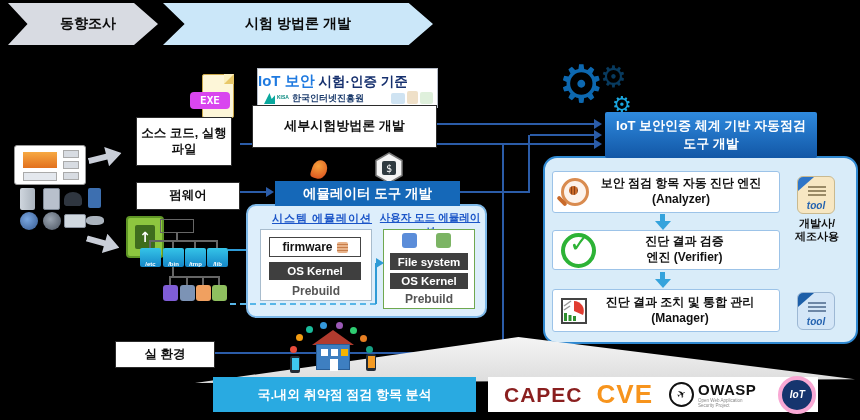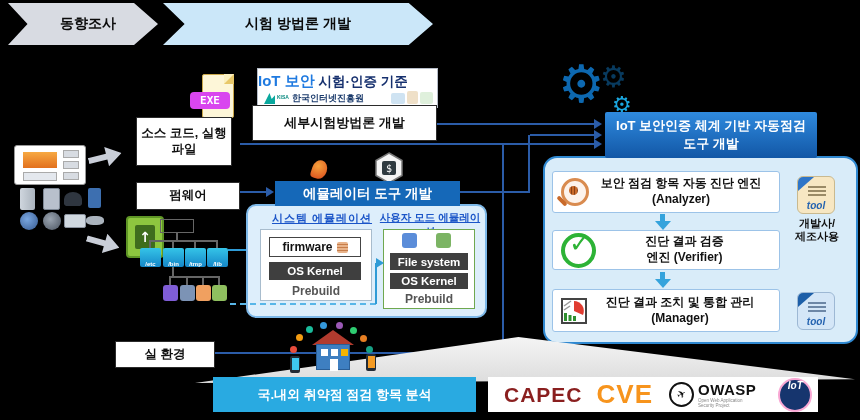--- a/index.html
+++ b/index.html
@@ -64,22 +64,22 @@
   .cyanbanner{background:#29aae1;color:#fff;font-weight:bold;font-size:13px;display:flex;
         align-items:center;justify-content:center;}
   .logobar{background:#fff;display:flex;align-items:center;}
   .capec{color:#8a1f1f;font-weight:900;font-size:21px;letter-spacing:1px;}
   .cve{color:#f7941d;font-weight:900;font-size:26px;letter-spacing:1px;}
   .owaspring{width:21px;height:21px;border:2.5px solid #111;border-radius:50%;display:flex;
         align-items:center;justify-content:center;}
   .owaspring .plane{font-family:"DejaVu Sans",sans-serif;font-size:11px;transform:rotate(-28deg);color:#111;}
   .owasptxt{font-weight:800;font-size:15px;color:#111;letter-spacing:0.5px;}
   .owaspsub{font-size:4.5px;color:#888;line-height:1.2;}
-  .iotbadge{width:30px;height:30px;border-radius:50%;background:#16356e;border:2px solid #f9a8d4;
-        color:#fff;display:flex;align-items:flex-start;justify-content:center;
+  .iotbadge{width:30px;height:30px;border-radius:50%;background:#16356e;border:4px solid #f9a8d4;
+        color:#fff;display:flex;align-items:center;justify-content:center;
         font-style:italic;font-weight:bold;font-size:10px;}
   .housebody{background:#3e7fc1;border:1px solid #2a5e96;position:relative;}
   .dot{position:absolute;width:7px;height:7px;border-radius:50%;}
   .phone{position:absolute;width:10px;height:17px;background:#222b36;border-radius:2px;}
   .phone .scr{position:absolute;left:1.5px;top:2px;right:1.5px;bottom:3px;}
   .devicon{position:absolute;border-radius:2px;}
 </style>
 </head>
 <body>
 
@@ -190,21 +190,21 @@
       <span style="color:#1f7ae0;font-weight:bold;font-size:15px;">IoT 보안</span><span style="color:#16306e;font-weight:bold;font-size:13.5px;"> 시험·인증 기준</span>
     </div>
     <div class="abs" style="left:6px;top:24px;width:11px;height:11px;background:#0aa89e;clip-path:polygon(0 100%,50% 0,70% 55%,100% 20%,100% 100%);"></div>
     <div class="abs" style="left:19px;top:25px;font-size:5px;font-weight:bold;color:#0a8a80;">KISA</div>
     <div class="abs" style="left:34px;top:23px;font-size:9px;font-weight:bold;color:#1a3a6b;">한국인터넷진흥원</div>
     <div class="abs" style="left:133px;top:24px;width:14px;height:11px;background:#cfe3f2;border-radius:2px;"></div>
     <div class="abs" style="left:149px;top:22px;width:11px;height:13px;background:#efe0c8;border-radius:2px;"></div>
     <div class="abs" style="left:162px;top:23px;width:13px;height:12px;background:#dff0dc;border-radius:2px;"></div>
   </div>
 
-  <div class="abs wbox" style="left:252px;top:105px;width:185px;height:36px;font-size:13px;font-weight:bold;">
+  <div class="abs wbox" style="left:252px;top:105px;width:185px;height:43px;font-size:13px;font-weight:bold;">
     <span>세부시험방법론 개발</span>
   </div>
 
   <div class="abs" style="left:312px;top:160px;width:15px;height:19px;background:radial-gradient(circle at 35% 35%,#f6a23c,#d6451a);border-radius:50% 50% 50% 4px;transform:rotate(18deg);"></div>
   <svg class="abs" style="left:374px;top:152px;" width="30" height="32" viewBox="0 0 30 32">
     <polygon points="15,1 28,8.5 28,23.5 15,31 2,23.5 2,8.5" fill="#f5f5f5" stroke="#777" stroke-width="1.5"></polygon>
     <rect x="8" y="9" width="14" height="14" rx="2" fill="#2f3a40"></rect>
     <text x="15" y="20" font-size="10" fill="#fff" text-anchor="middle" font-family="DejaVu Sans Mono, monospace">$</text>
   </svg>
 

